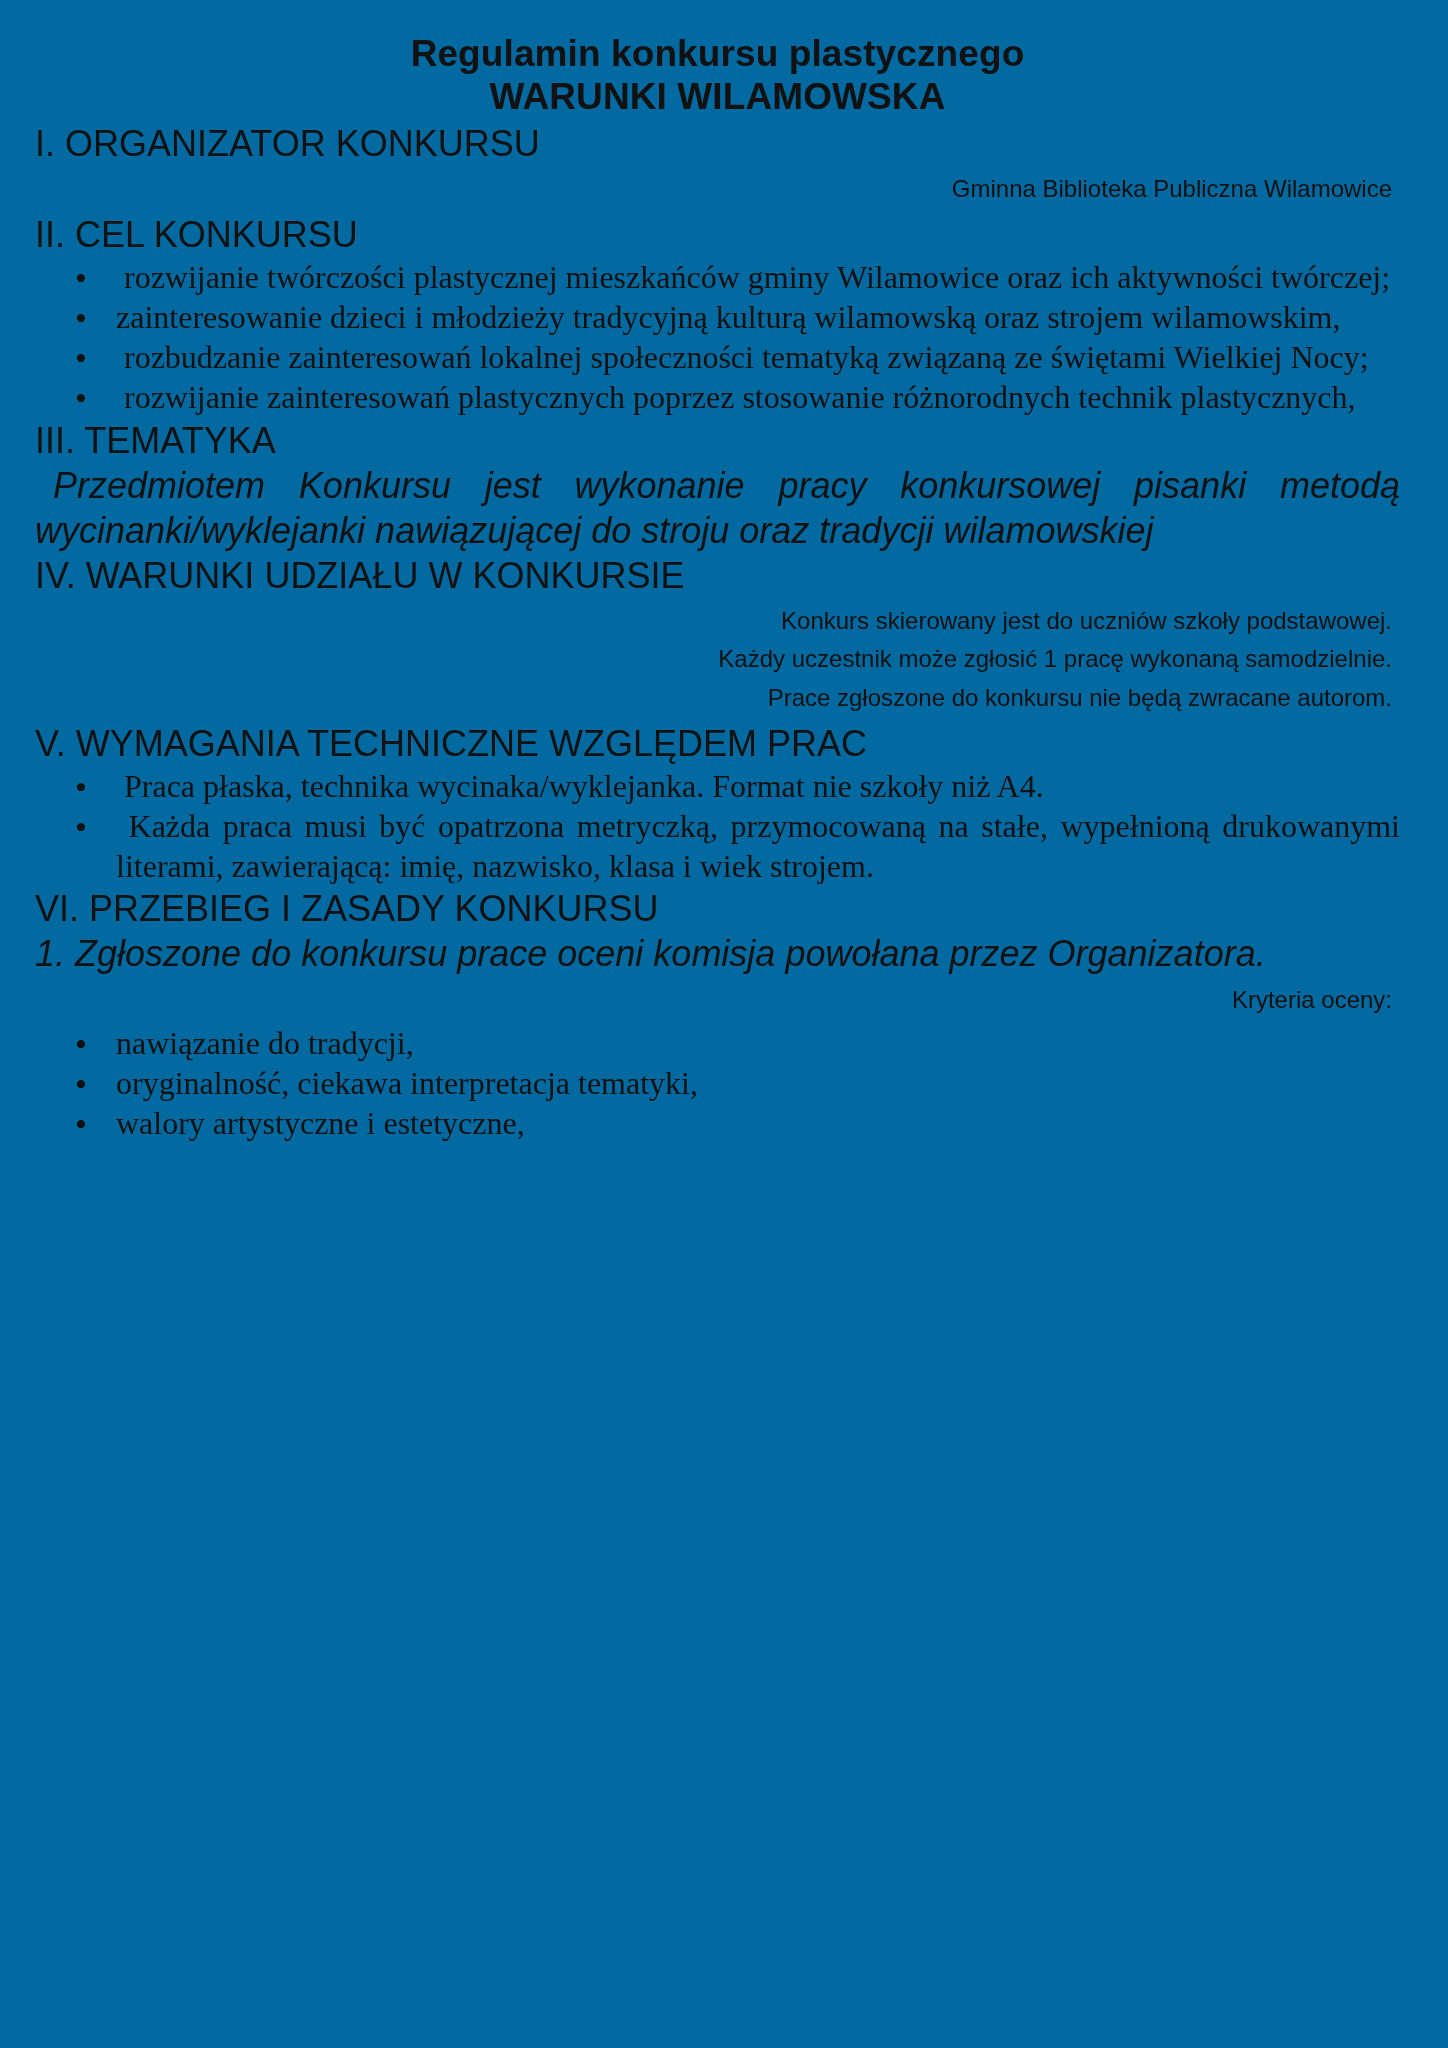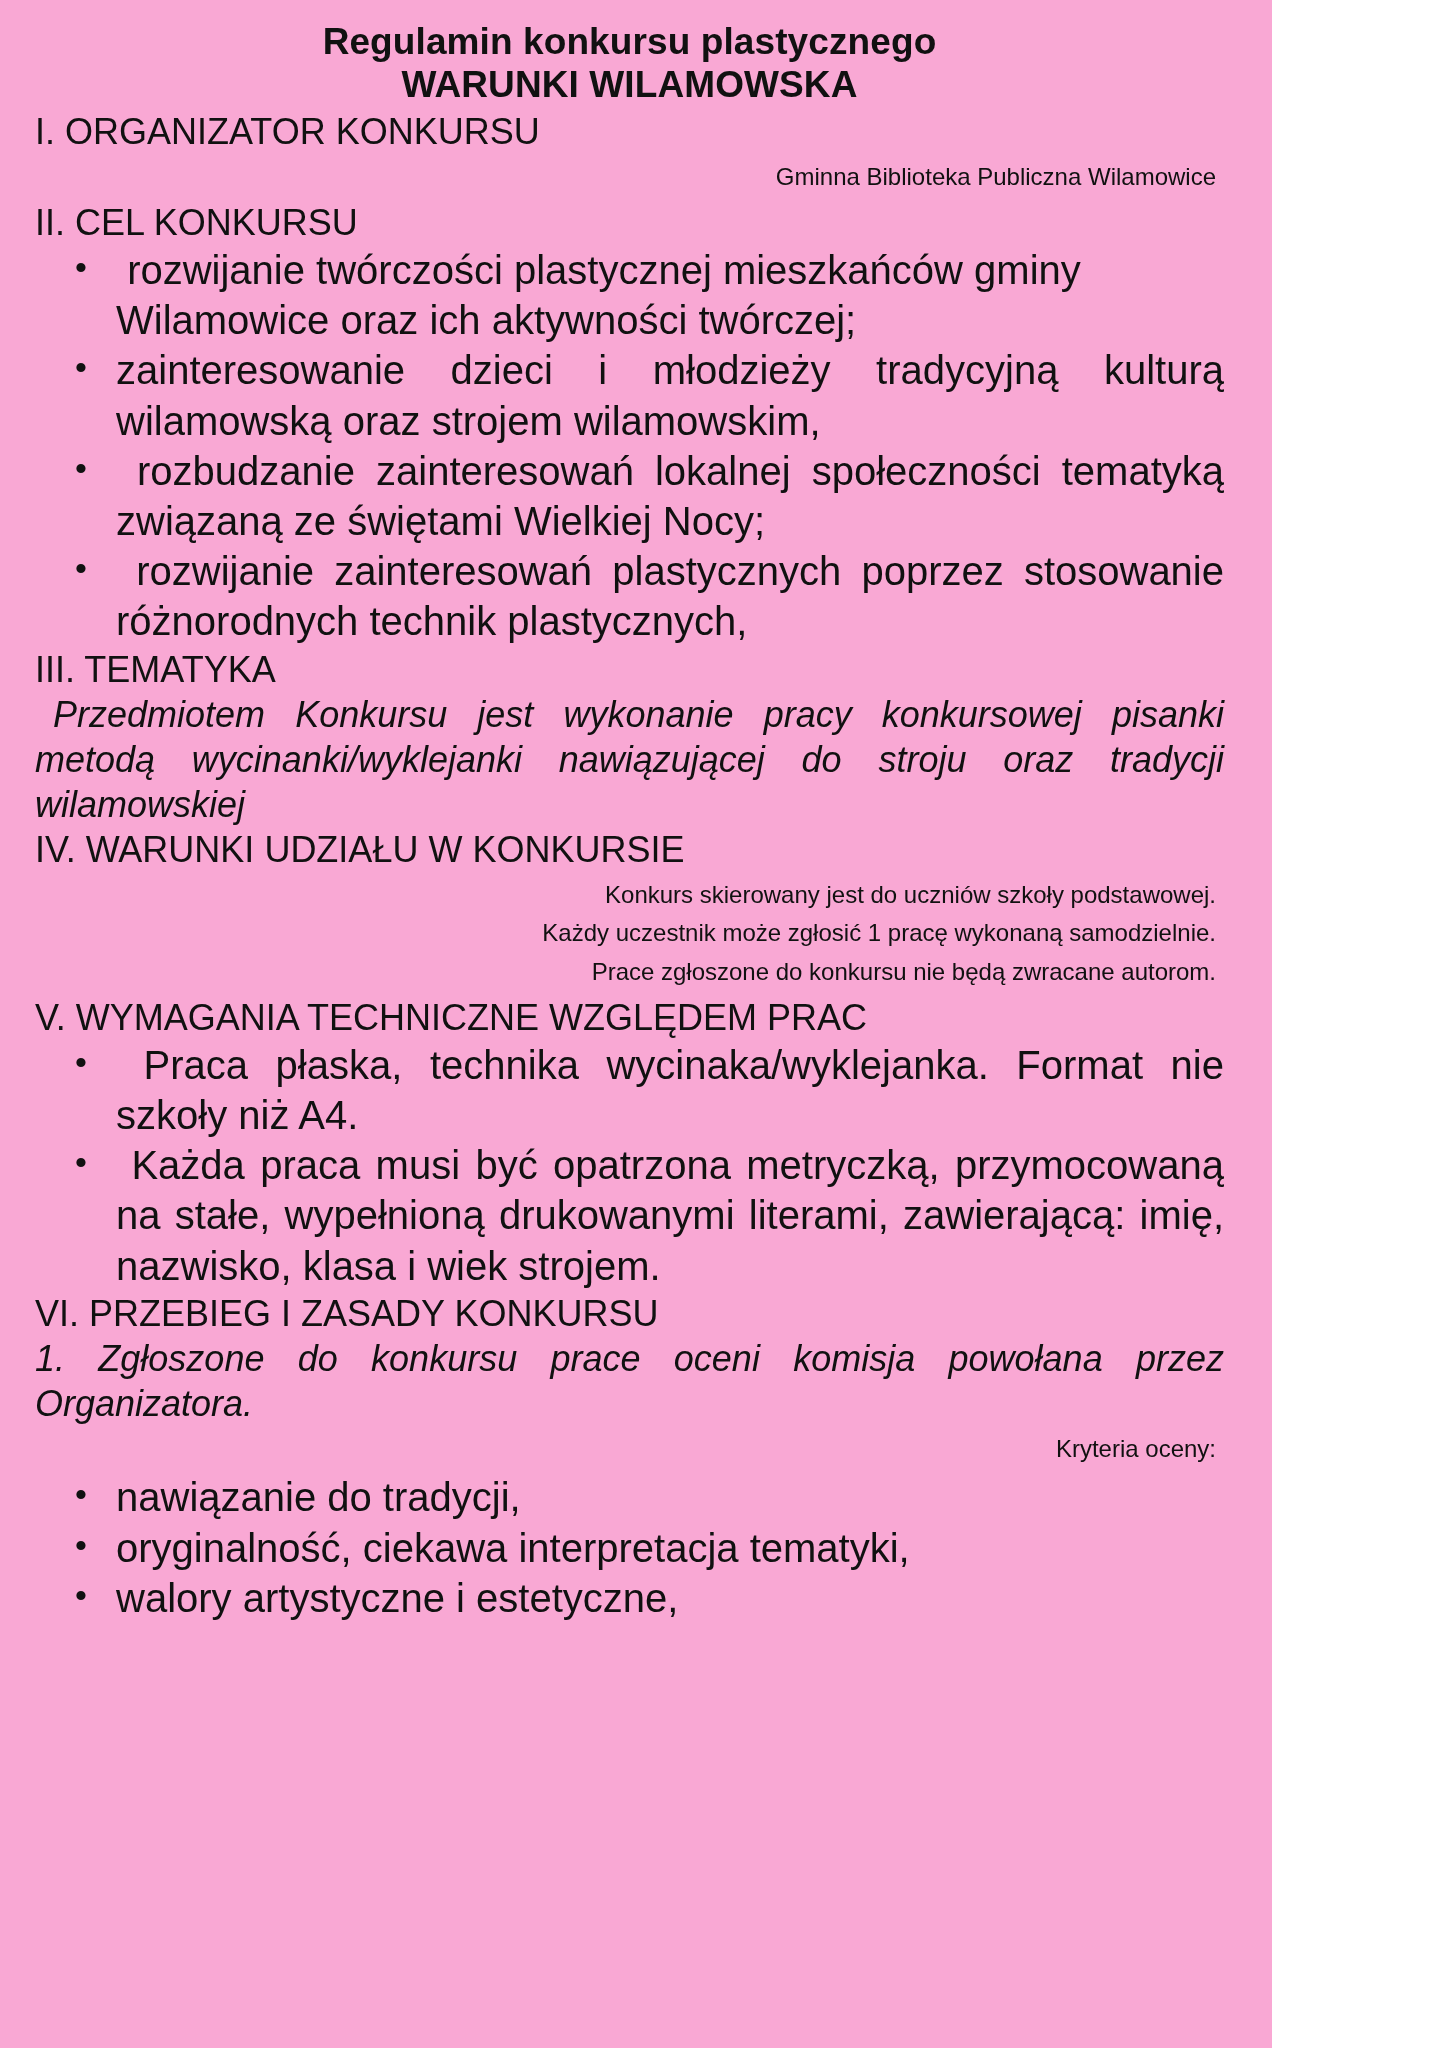--- a/index.html
+++ b/index.html
@@ -8,25 +8,25 @@
     padding: 0;
     background: #ffffff;
   }
   body {
     font-family: "Liberation Sans", "DejaVu Sans", sans-serif;
     color: #111111;
     -webkit-font-smoothing: antialiased;
   }
   .page {
     position: relative;
-    width: 1272px;
+    width: 1448px;
     min-height: 2048px;
     box-sizing: border-box;
-    background: #f9a8d4;
-    padding: 20px 48px 10px 35px;
+    background: #0369a1;
+    padding: 32px 48px 10px 35px;
     overflow: hidden;
   }
 
   
   .doc-title {
     text-align: center;
     font-weight: bold;
     font-size: 37px;
     line-height: 1.17;
     letter-spacing: 0.1px;
@@ -68,25 +68,26 @@
   }
 
   
   ul.bullets {
     list-style: none;
     margin: 0;
     padding: 0;
   }
   ul.bullets > li {
     position: relative;
-    font-size: 40px;
+    font-size: 32px;
     line-height: 1.255;
     padding-left: 81px;
     margin: 0;
     text-align: left;
+    font-family: Liberation Serif, serif;
   }
   ul.bullets > li.justify {
     text-align: justify;
     text-justify: inter-word;
   }
   ul.bullets > li::before {
     content: "\2022";
     position: absolute;
     left: 40px;
     top: 0;

